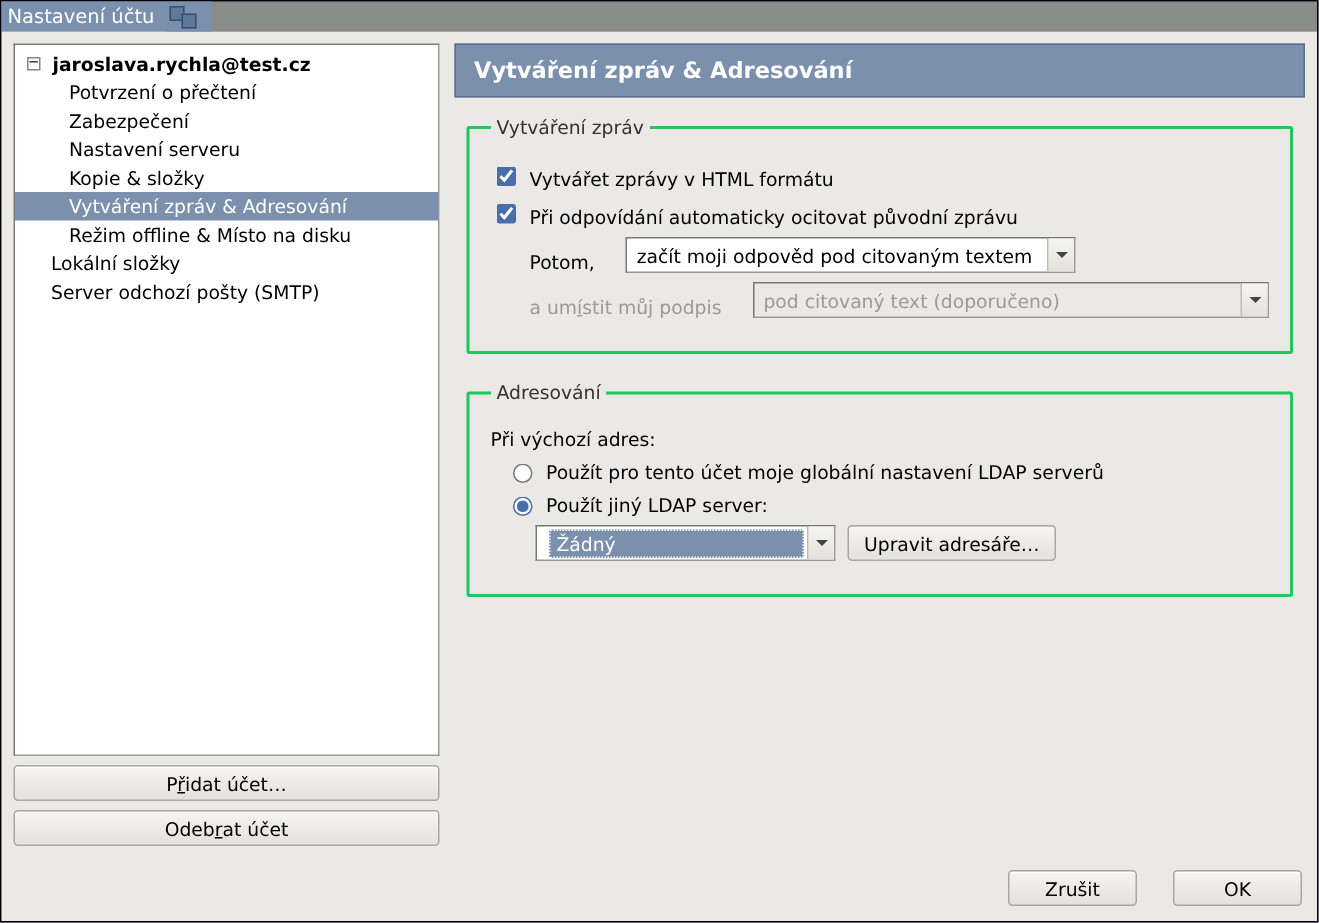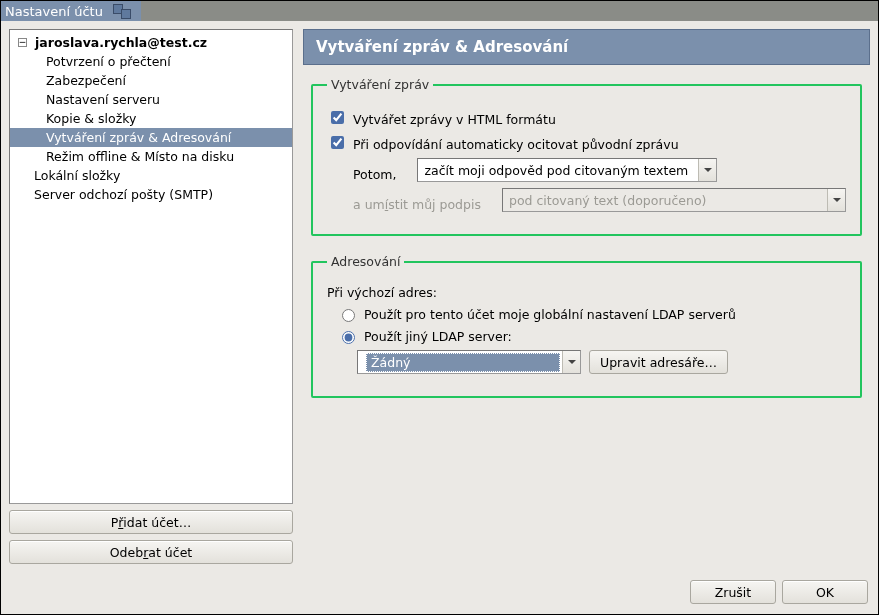--- a/index.html
+++ b/index.html
@@ -197,21 +197,21 @@
   }
   .select.hl .select-text {
     background: #7b90ac; color: #fff;
     margin: 2px; padding: 1px 4px;
     border: 1px dotted #fff;
   }
   .radio { width: 13px; height: 13px; accent-color: #4a6ea9; }
   .footer {
     display: flex;
     justify-content: flex-end;
-    gap: 6px;
+    gap: 24px;
     padding: 8px 10px 10px;
   }
   .footer .btn { min-width: 86px; }
   .small-btn {
     height: 24px;
     background: linear-gradient(#f6f5f2, #e3e1db);
     border: 1px solid #a9a79f;
     border-radius: 3px;
     font: inherit;
     padding: 0 10px;
@@ -321,21 +321,21 @@
               <input type="radio" name="ldap" class="radio" style="">
               <span class="label">Použít pro tento účet moje globální nastavení LDAP serverů</span>
             </div>
 
             <div class="row" style="padding-left:10px">
               <input type="radio" name="ldap" class="radio" checked="" style="">
               <span class="label">Použít jiný LDAP server:</span>
             </div>
 
             <div class="row" style="padding-left:30px; gap:8px">
-              <div class="select hl" style="width:224px">
+              <div class="select hl" style="width:200px">
                 <span class="select-text">Žádný</span>
                 <span class="select-btn"></span>
               </div>
               <button class="small-btn">Upravit adresáře…</button>
             </div>
           </fieldset>
 
         </div>
       </div>
 

